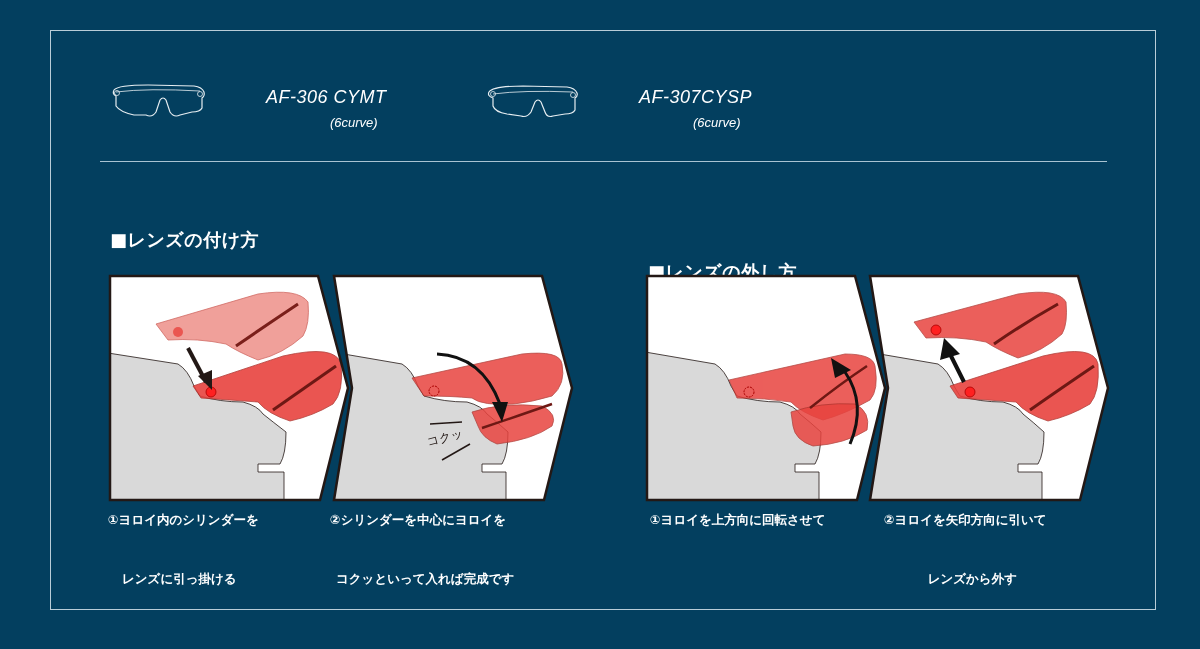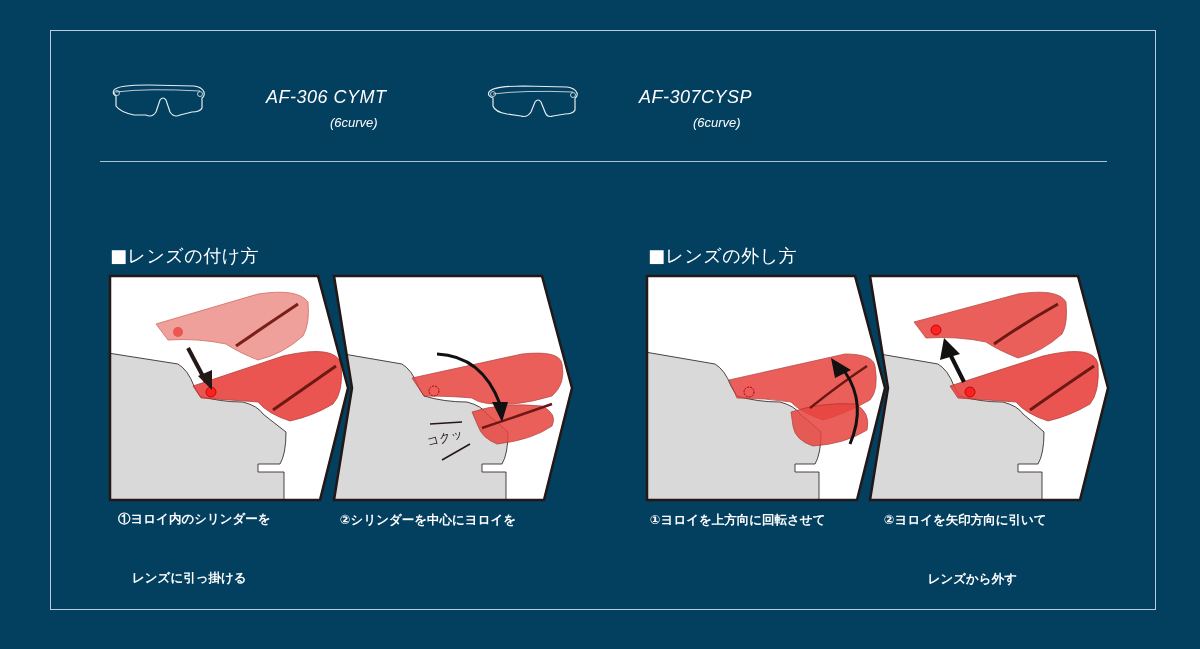--- a/index.html
+++ b/index.html
@@ -27,22 +27,22 @@
     font-family: "Liberation Sans", sans-serif;
     font-style: italic; font-size: 18px; letter-spacing: 0.5px;
     color: #ffffff; white-space: nowrap; margin-left: 46px;
   }
   .model .curve {
     position: absolute; top: 33px;
     font-family: "Liberation Sans", sans-serif;
     font-style: italic; font-size: 13px; color: #ffffff; white-space: nowrap;
   }
   .section-title {
-    position: absolute; top: 244px;
-    font-weight: normal; font-size: 18px; color: #ffffff; white-space: nowrap;
+    position: absolute; top: 228px;
+    font-weight: bold; font-size: 18px; color: #ffffff; white-space: nowrap;
     letter-spacing: 0.5px;
   }
   .panel { position: absolute; top: 274px; }
   .caption {
     position: absolute; top: 510px;
     font-size: 12.5px; font-weight: bold; line-height: 19px; color: #ffffff;
     white-space: nowrap;
   }
   .caption .line2 { display: block; padding-left: 14px; margin-top: 40px; }
 </style>
@@ -69,21 +69,21 @@
     <circle cx="10" cy="12" r="2.5" fill="none" stroke="#e6edf1" stroke-width="0.8"></circle>
     <circle cx="90" cy="13" r="2.5" fill="none" stroke="#e6edf1" stroke-width="0.8"></circle>
   </svg>
   <span class="name" style="left:110px;">AF-307CYSP</span>
   <span class="curve" style="left:210px;">(6curve)</span>
 </div>
 
 <div class="divider"></div>
 
 <div class="section-title" style="left:110px;">■レンズの付け方</div>
-<div class="section-title" style="left:648px;">■レンズの外し方</div>
+<div class="section-title" style="left:648px;margin-top:32px;">■レンズの外し方</div>
 
 <svg class="panel" style="left:108px;" width="245" height="230" viewBox="0 0 245 230">
   <defs>
       <clipPath id="c1">
         <path d="M2 2 L210 2 L240 114 L212 226 L2 226 Z"></path>
       </clipPath>
     </defs>
   <path d="M2 2 L210 2 L240 114 L212 226 L2 226 Z" fill="#ffffff"></path>
   <g clip-path="url(#c1)">
     <path d="M0 79 L70 90 Q80 96 86 112 L92 122 Q112 128 135 128 Q150 132 155 140 Q165 148 178 158 Q178 180 172 190 L150 190 L150 198 L176 198 L176 230 L0 230 Z" fill="#d9d9d9" stroke="#231815" stroke-width="0.8"></path>
@@ -154,26 +154,27 @@
     <path d="M126 70 Q158 48 190 30" stroke="#6e1814" stroke-width="3" fill="none"></path>
     <path d="M82 112 L175 82 Q226 70 230 90 Q232 118 222 130 Q202 142 180 147 Q158 140 148 128 Q120 126 90 124 Z" fill="#e8433f" stroke="#a8302a" stroke-width="0.8" opacity="0.9"></path>
     <circle cx="102" cy="118" r="5" fill="#ff2020" stroke="#a00" stroke-width="0.8"></circle>
     <path d="M162 136 Q192 115 226 92" stroke="#6e1814" stroke-width="3" fill="none"></path>
     <path d="M96 108 L82 80" stroke="#111" stroke-width="4"></path>
     <path d="M72 86 L76 64 L92 80 Z" fill="#111"></path>
   </g>
   <path d="M2 2 L210 2 L240 114 L212 226 L2 226 L20 114 Z" fill="none" stroke="#231815" stroke-width="2.5"></path>
 </svg>
 
-<div class="caption" style="left:118px;font-family:Liberation Serif, serif;">
+<div class="caption" style="left:108px;">
   <span>①ヨロイ内のシリンダーを</span>
   <span class="line2">レンズに引っ掛ける</span>
 </div>
-<div class="caption" style="left:340px;text-align:center;">
+<div class="caption" style="left:322px;text-align:center;">
   <span>②シリンダーを中心にヨロイを</span>
+  <span class="line2">コクッといって入れば完成です</span>
 </div>
 <div class="caption" style="left:650px;">
   <span>①ヨロイを上方向に回転させて</span>
 </div>
 <div class="caption" style="left:884px;text-align:center;">
   <span>②ヨロイを矢印方向に引いて</span>
   <span class="line2">レンズから外す</span>
 </div>
 
 </body></html>

